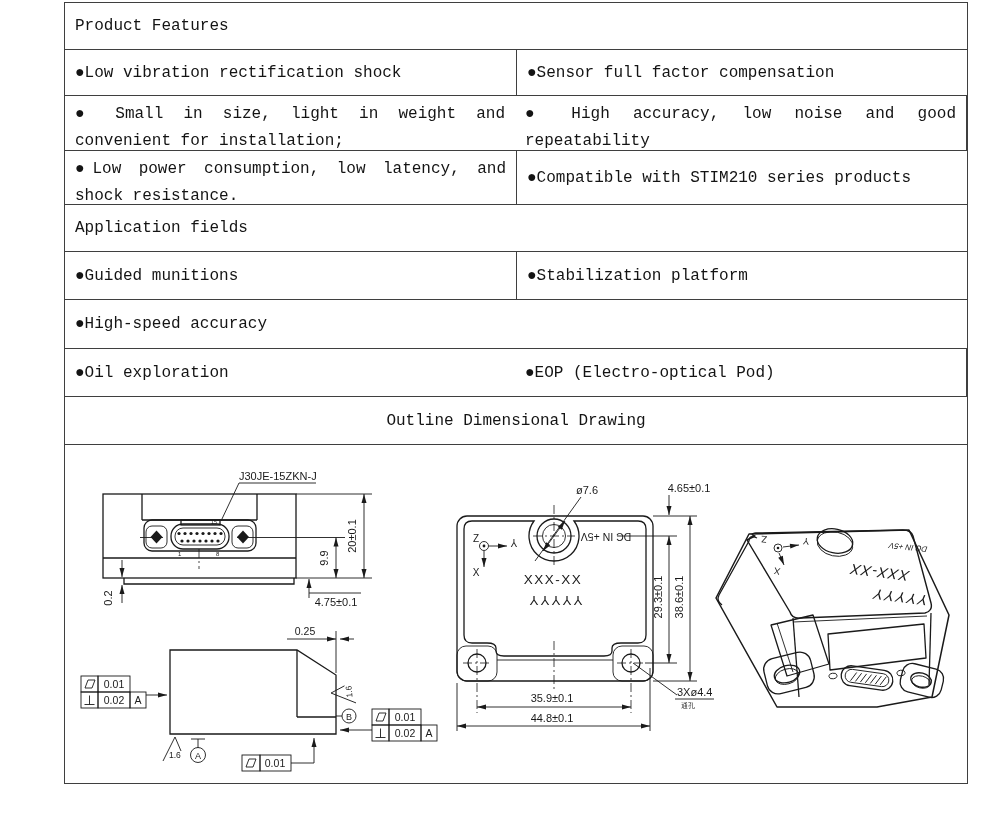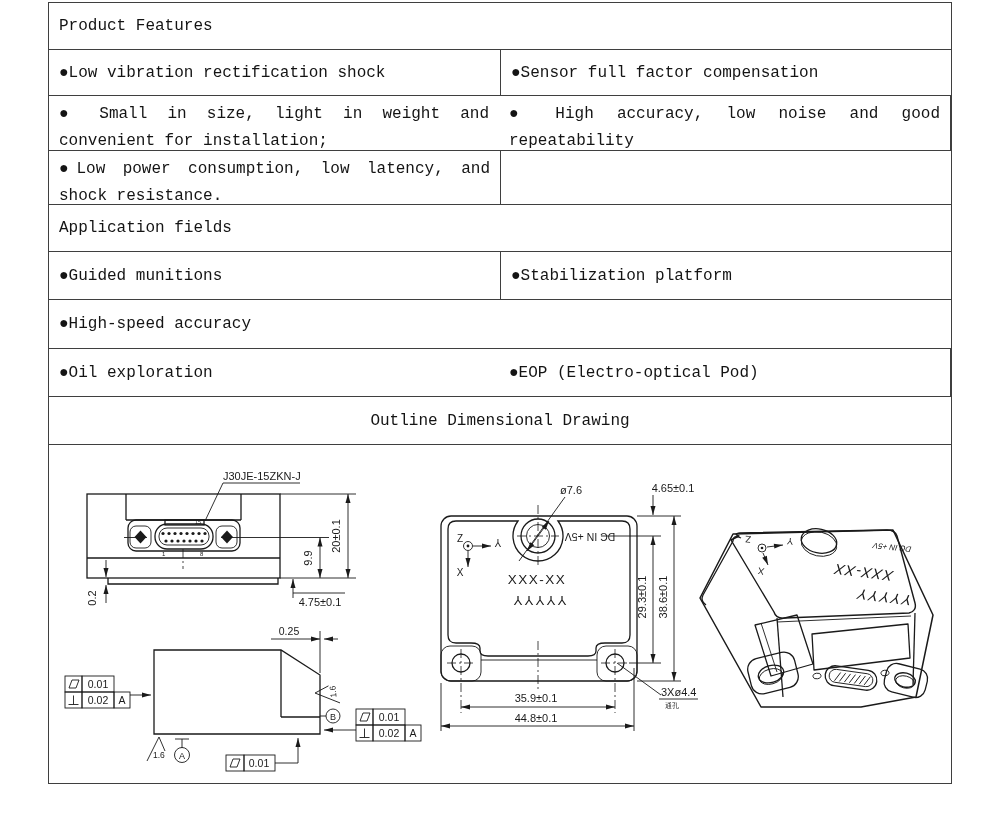--- a/index.html
+++ b/index.html
@@ -1,17 +1,17 @@
 <!DOCTYPE html>
 <html><head>
 <meta charset="utf-8">
 <style>
   html,body{margin:0;padding:0;background:#fff;}
   body{width:1000px;height:820px;position:relative;font-family:"Liberation Mono","DejaVu Sans Mono",monospace;color:#141414;}
-  .doc-table{position:absolute;left:48px;top:2px;width:904px;box-sizing:border-box;border:1px solid #3f3f3f;background:#fff;}
+  .doc-table{position:absolute;left:64px;top:2px;width:904px;box-sizing:border-box;border:1px solid #3f3f3f;background:#fff;}
   .row{box-sizing:border-box;border-bottom:1px solid #3f3f3f;display:flex;}
   .row:last-child{border-bottom:none;}
   .cell{box-sizing:border-box;display:flex;align-items:center;padding:0 10px;font-size:16px;letter-spacing:0px;}
   .half{width:452px;border-right:1px solid #3f3f3f;}
   .half2{flex:1;border-right:none;}
   .full{width:100%;}
   .center{justify-content:center;}
   .wrap{display:block;padding-top:5px;line-height:27px;text-align:justify;}
   .drawcell{position:relative;padding:0;display:block;}
   svg{display:block;}
@@ -37,20 +37,21 @@
     <div class="cell half2">●Sensor full factor compensation</div>
   </div>
 
   <div class="row" style="height:55px">
     <div class="cell half2 wrap">● Small in size, light in weight and convenient for installation;</div>
     <div class="cell half wrap">● High accuracy, low noise and good repeatability</div>
   </div>
 
   <div class="row" style="height:54px">
     <div class="cell half wrap">●Low power consumption, low latency, and shock resistance.</div>
+    <div class="cell half2">●Compatible with STIM210 series products</div>
   </div>
 
   <div class="row" style="height:47px">
     <div class="cell full">Application fields</div>
   </div>
 
   <div class="row" style="height:48px">
     <div class="cell half">●Guided munitions</div>
     <div class="cell half2">●Stabilization platform</div>
   </div>

